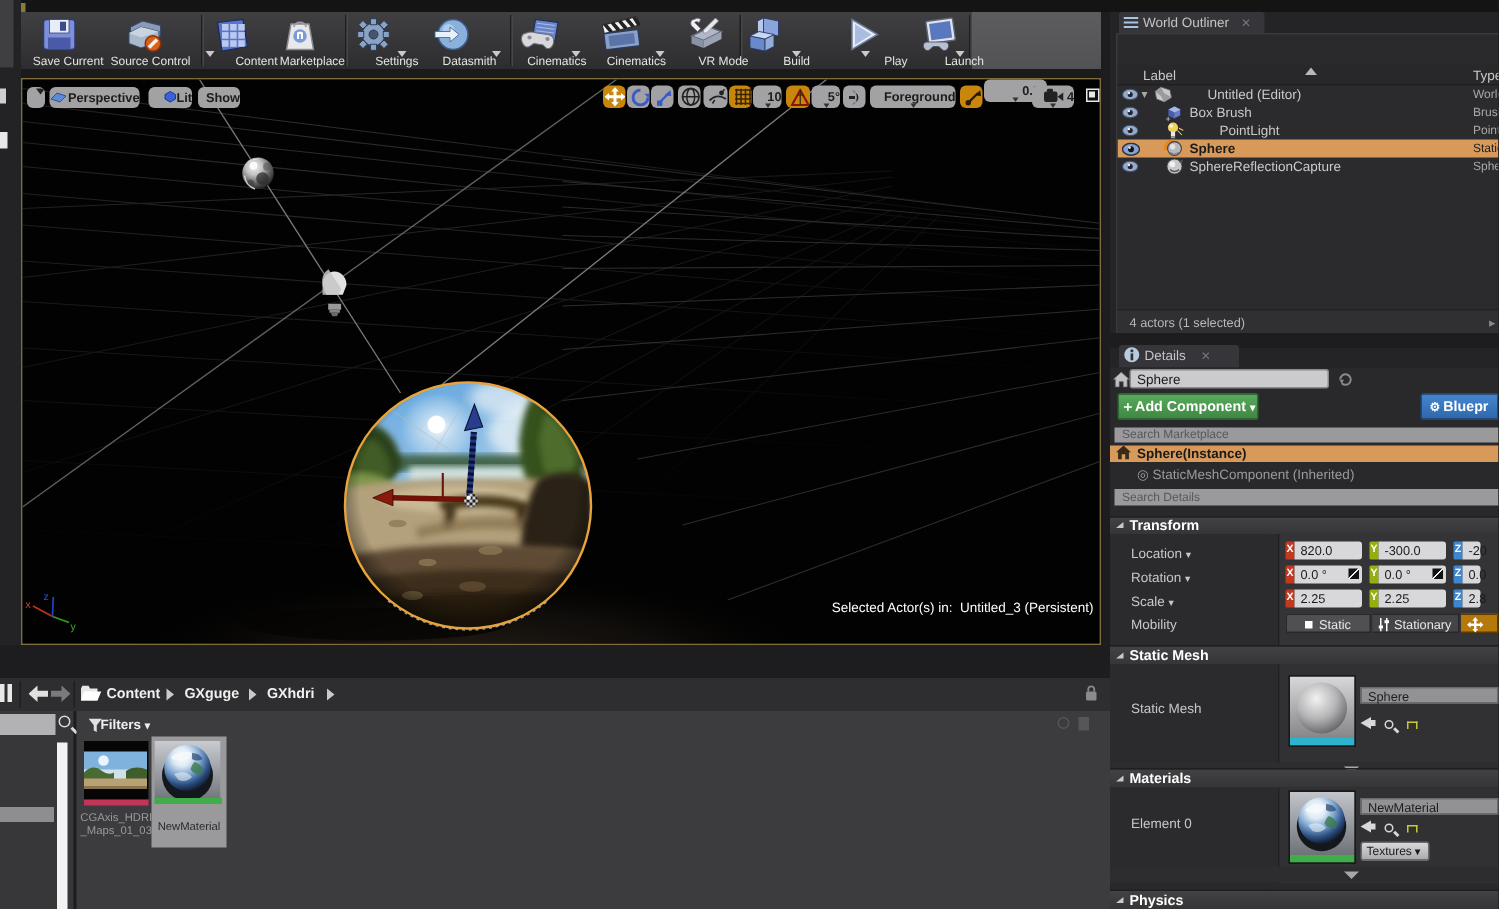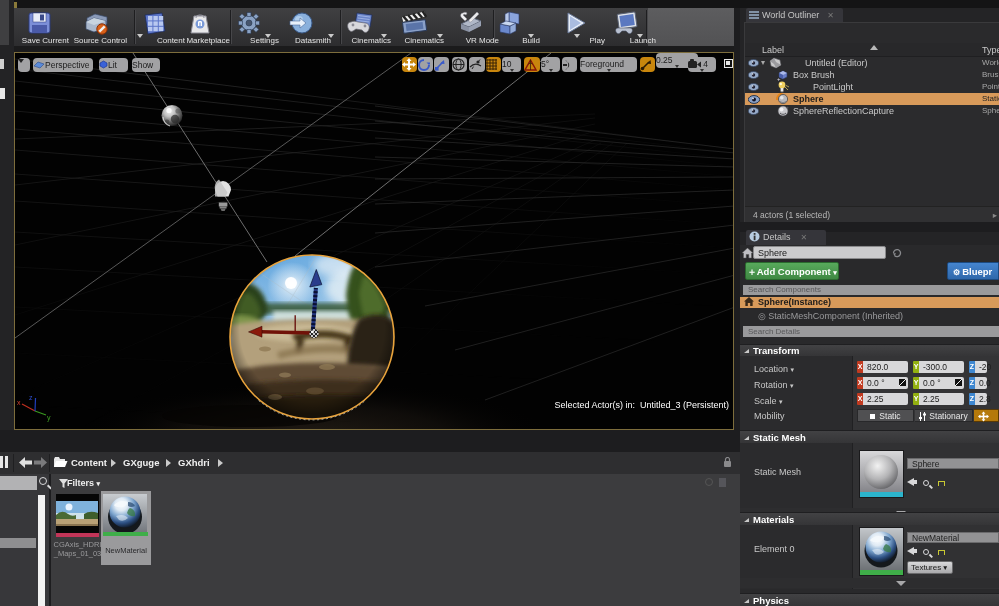--- a/index.html
+++ b/index.html
@@ -16,21 +16,21 @@
 .tbtn svg { position:absolute; top:2px; left:50%; transform:translateX(-50%); }
 .tarr { position:absolute; width:0; height:0; border-left:3px solid transparent; border-right:3px solid transparent; border-top:4px solid #cacaca; top:26px; }
 #tbunder { left:14px; top:46px; width:720px; height:6px; background:#1b1b1c; }
 #leftstrip { left:0; top:0; width:14px; height:606px; background:#232325; }
 #leftblock { left:0; top:0; width:9px; height:45px; background:#3f3f41; }
 #leftwhite1 { left:0; top:59px; width:4px; height:10px; background:#cfcfcf; }
 #leftwhite2 { left:0; top:88px; width:5px; height:11px; background:#e8e8e8; }
 
 #viewport { left:14px; top:52px; width:720px; height:378px; background:#000; border:1px solid #7d6d3c; }
 #vpscene { position:absolute; left:0; top:0; }
-.vbtn { position:absolute; background:#a2a2a4; border-radius:4px; color:#1c1c1c; font-weight:normal; font-size:8.5px; text-align:left; white-space:nowrap; overflow:hidden; }
+.vbtn { position:absolute; background:#a2a2a4; border-radius:4px; color:#1c1c1c; font-weight:bold; font-size:8.5px; text-align:right; white-space:nowrap; overflow:hidden; }
 .vbtn.orange { background:#c8860d; }
 .minicaret { position:absolute; left:50%; bottom:0px; margin-left:-2px; width:0; height:0; border-left:2px solid transparent; border-right:2px solid transparent; border-top:3px solid #333; }
 .seltext { position:absolute; right:4px; top:347px; color:#ffffff; font-size:9px; }
 .levelbox { position:absolute; left:552px; top:359px; width:165px; height:15px; background:#b8b8b8; border:1px solid #7a7a7a; border-radius:3px; color:#1a1a1a; font-weight:bold; font-size:9px; line-height:13px; padding-left:6px; }
 
 #gapbelow { left:0; top:430px; width:740px; height:22px; background:#1d1d1f; }
 #cbar { left:0; top:452px; width:740px; height:22px; background:#2e2e30; }
 #cb-side { left:0; top:474px; width:49px; height:132px; background:#37373a; }
 #cb-main { left:51px; top:474px; width:689px; height:132px; background:#3c3c3e; }
 
@@ -659,21 +659,21 @@
 <svg class="abs" style="left:2px;top:3px" width="11" height="11" viewBox="0 0 11 11">
         <path d="M5.5 0 L11 5 L9.5 5 L9.5 10 L6.8 10 L6.8 6.5 L4.2 6.5 L4.2 10 L1.5 10 L1.5 5 L0 5 Z" fill="#c0c0c4" stroke="#555" stroke-width=".5"></path>
       </svg>
 <div class="abs" style="left:13px;top:1px;width:133px;height:13px;background:#cbcbcd;border:1px solid #8a8a8c;border-radius:2px;color:#1a1a1a;font-size:9px;line-height:12px;padding-left:4px;">Sphere</div>
 <svg class="abs" style="left:152px;top:3px" width="10" height="10" viewBox="0 0 10 10">
         <path d="M1.5 5 a3.5 3.5 0 1 1 1 2.5" fill="none" stroke="#88898d" stroke-width="1.3"></path>
         <polygon points="1,5.2 4,5.2 2.5,8" fill="#88898d"></polygon>
       </svg>
 <div class="abs" style="left:5px;top:17px;width:94px;height:18px;background:linear-gradient(#58aa5c,#3f8843);border:1px solid #2a6a2e;border-radius:2px;color:#fff;font-weight:bold;font-size:9.5px;line-height:17px;text-align:center;">＋Add Component <span style="font-size:7px">▾</span></div>
 <div class="abs" style="left:207px;top:17px;width:52px;height:18px;background:linear-gradient(#4585cf,#2f68ab);border:1px solid #1c4a80;border-radius:2px 0 0 2px;color:#fff;font-weight:bold;font-size:9.5px;line-height:17px;"><span style="font-size:8px;margin:0 2px 0 5px;">⚙</span>Bluepr</div>
-<div class="abs" style="left:3px;top:40px;width:256px;height:10px;background:#9a9a9c;color:#58585a;font-size:8px;line-height:10px;padding-left:5px;">Search Components</div>
+<div class="abs" style="left:3px;top:40px;width:256px;height:10px;background:#9a9a9c;color:#58585a;font-size:8px;line-height:10px;padding-left:5px;">Search Marketplace</div>
 <div class="abs" style="left:0px;top:52px;width:259px;height:11px;background:#d89a5a;color:#1a1a1a;font-weight:bold;font-size:9px;line-height:11px;">
 <svg style="vertical-align:-2px;margin:0 4px 0 4px" width="10" height="10" viewBox="0 0 11 11">
           <path d="M5.5 0 L11 5 L9.5 5 L9.5 10 L6.8 10 L6.8 6.5 L4.2 6.5 L4.2 10 L1.5 10 L1.5 5 L0 5 Z" fill="#3a2a1a"></path>
         </svg>Sphere(Instance)</div>
 <div class="abs" style="left:0px;top:64px;width:259px;height:14px;background:#29292b;color:#9a9a9c;font-size:9px;line-height:14px;"><span style="margin-left:18px">◎ StaticMeshComponent (Inherited)</span></div>
 <div class="abs" style="left:3px;top:81px;width:256px;height:11px;background:#9a9a9c;color:#58585a;font-size:8px;line-height:11px;padding-left:5px;">Search Details</div>
 <div class="abs" style="left:0px;top:99px;width:259px;height:12px;background:linear-gradient(#424244,#353537);border-top:1px solid #1f1f21;color:#fff;font-weight:bold;font-size:9.5px;line-height:12px;"><span class="secarr"></span>Transform</div>
 <div class="abs" style="left:0;top:111px;width:113px;height:74px;background:#2b2b2d;border-right:1px solid #202022"></div>
 <div class="abs" style="left:113px;top:111px;width:146px;height:74px;background:#343436"></div>
 <div class="abs" style="left:14px;top:119px;">Location <span style="font-size:7px">▾</span></div>

